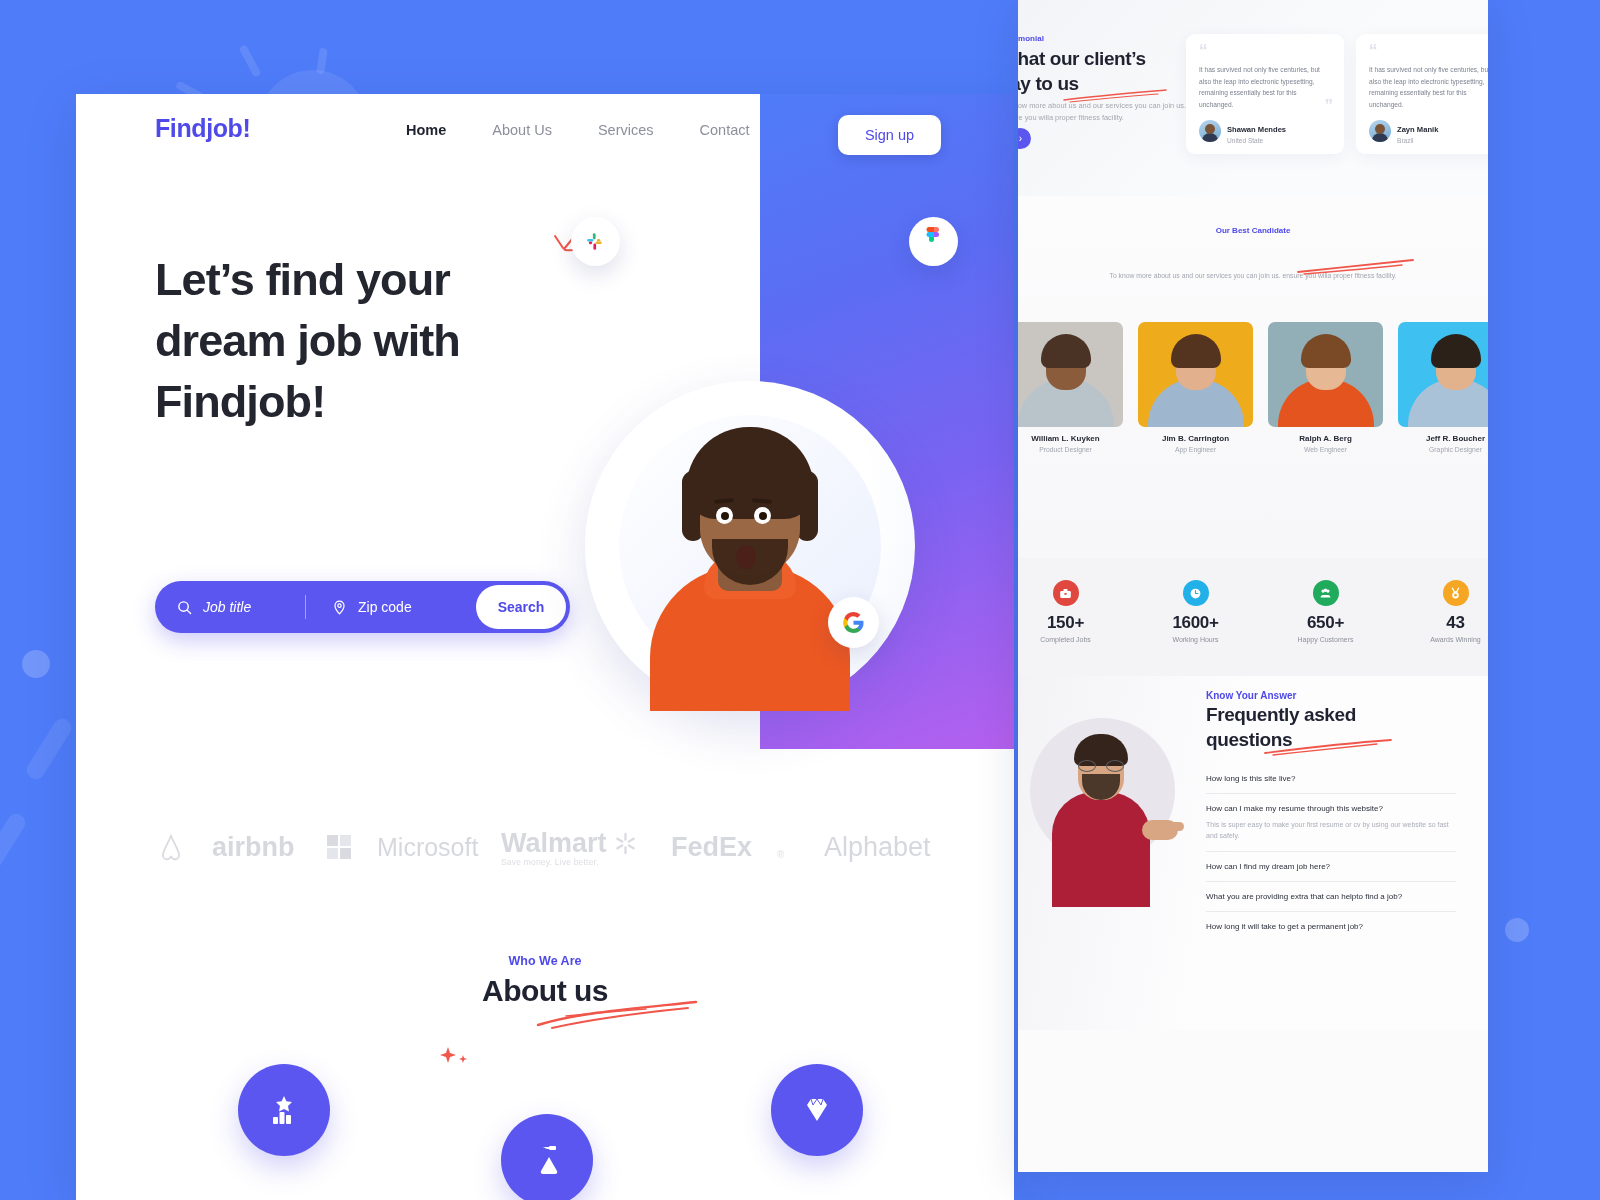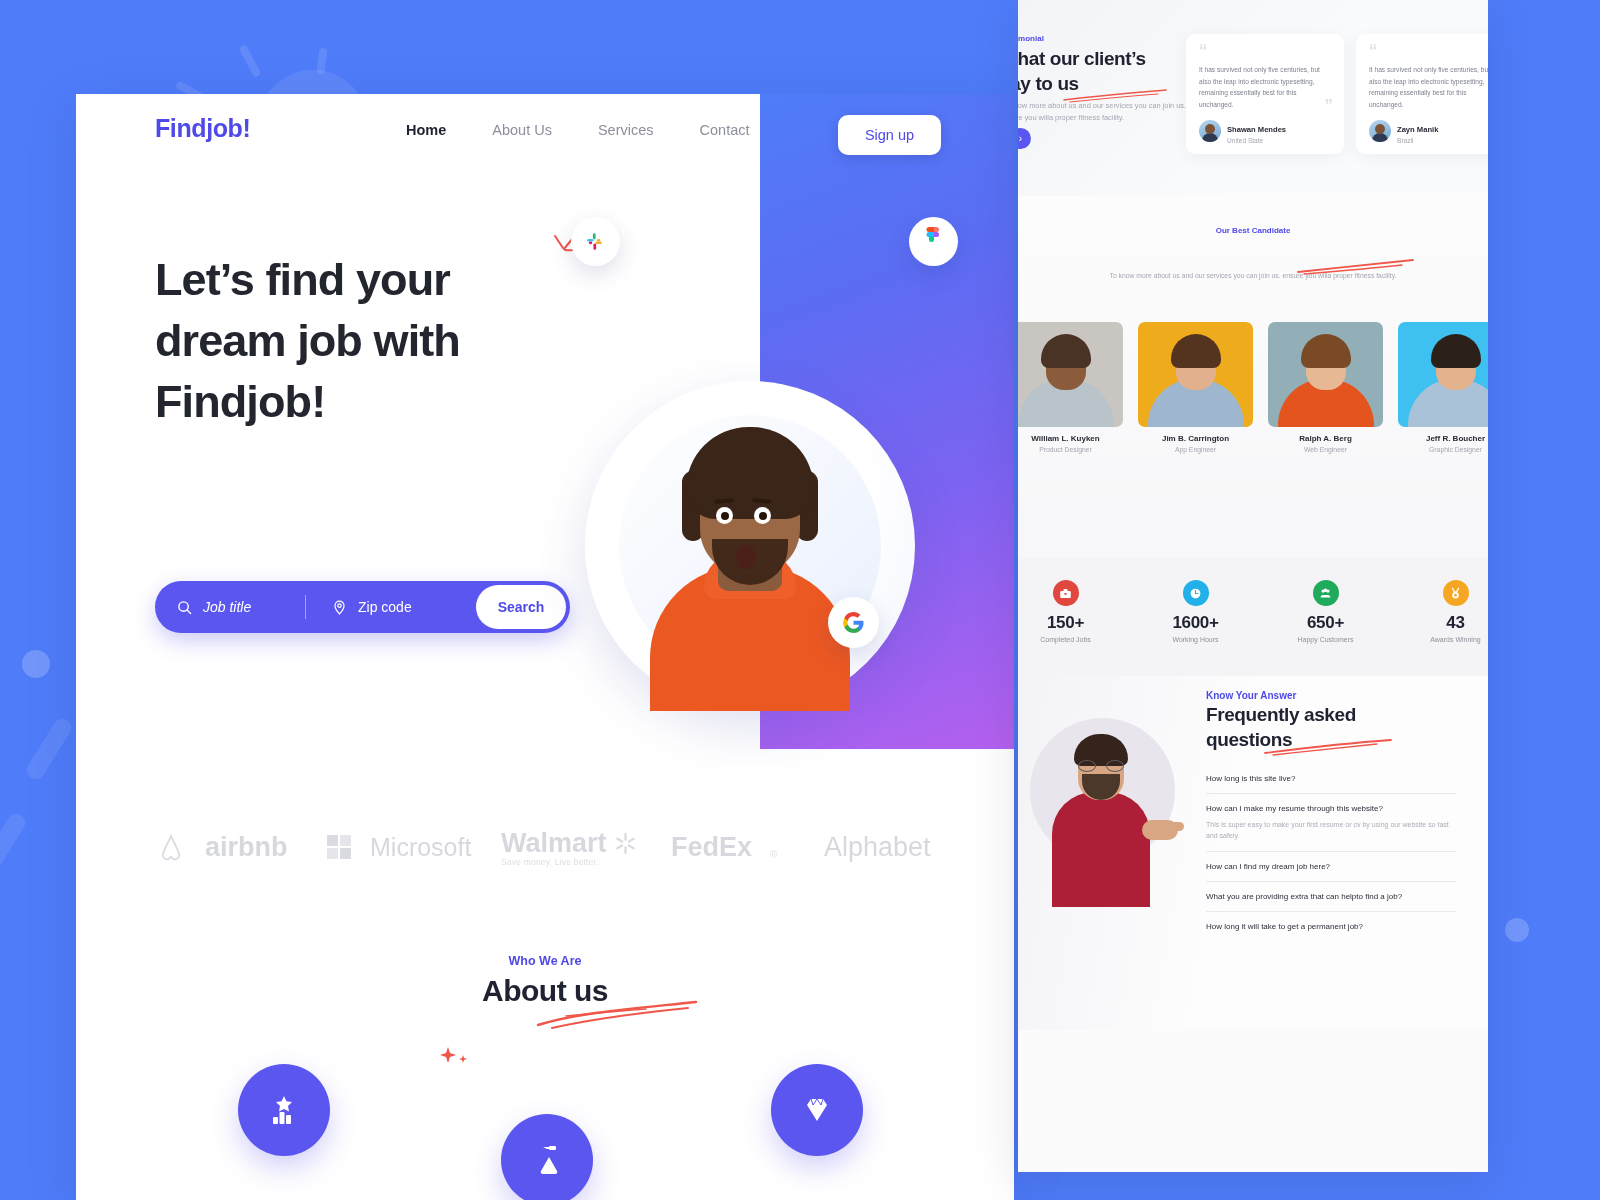--- a/index.html
+++ b/index.html
@@ -96,21 +96,21 @@
   .badge { position:absolute; background:#fff; border-radius:50%;
       box-shadow:0 8px 22px rgba(40,50,120,.15); display:flex; align-items:center; justify-content:center; }
   .badge-slack { left:495px; top:123px; width:49px; height:49px; }
   .badge-figma { left:833px; top:123px; width:49px; height:49px; }
   .badge-google{ left:752px; top:503px; width:51px; height:51px; }
 
   
   .logos { position:absolute; left:0; top:718px; width:100%; height:70px;
       display:flex; align-items:center; }
   .logo-item { color:#d6d8de; font-size:27px; font-weight:bold; display:flex;
-      align-items:center; gap:18px; white-space:nowrap; }
+      align-items:center; gap:25px; white-space:nowrap; }
   .l-airbnb { position:absolute; left:79px; }
   .l-ms     { position:absolute; left:250px; }
   .l-wm     { position:absolute; left:425px; flex-direction:column; align-items:flex-start; gap:0;}
   .l-fx     { position:absolute; left:595px; }
   .l-alpha  { position:absolute; left:748px; font-weight:normal; }
   .wm-sub { font-size:8.5px; font-weight:normal; letter-spacing:.2px; color:#dcdee3; margin-top:-2px;}
 
   
   .about-kicker { position:absolute; left:0; top:860px; width:100%; text-align:center;
       color:#4e49e8; font-size:12.5px; font-weight:bold; }

